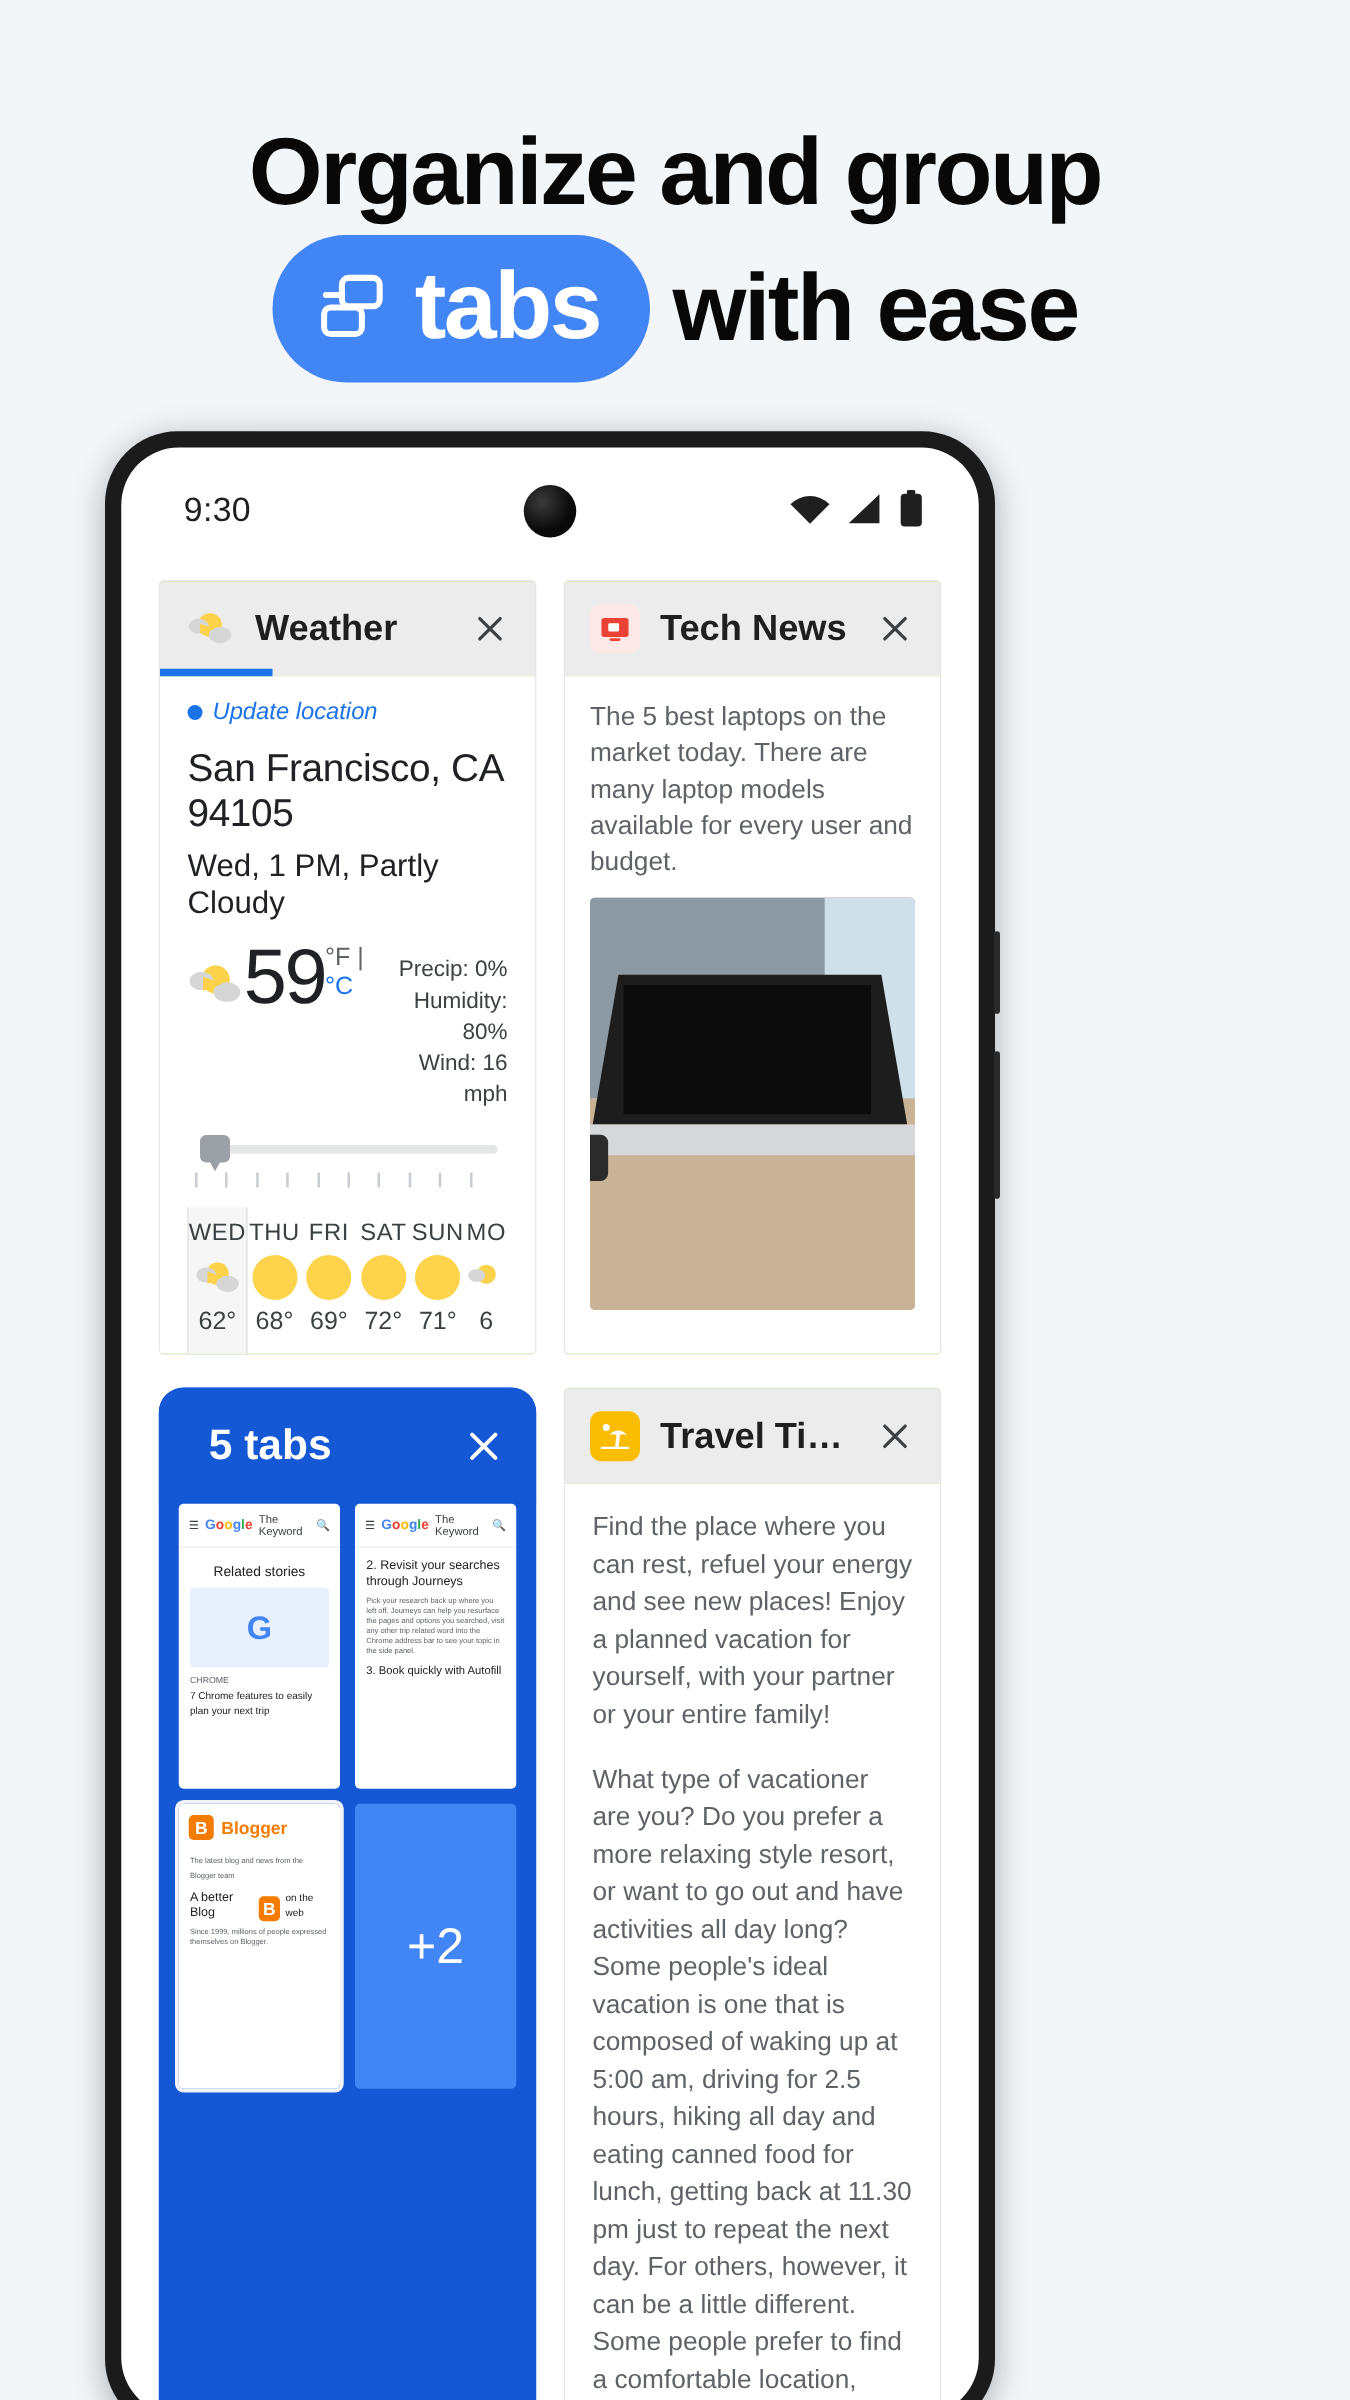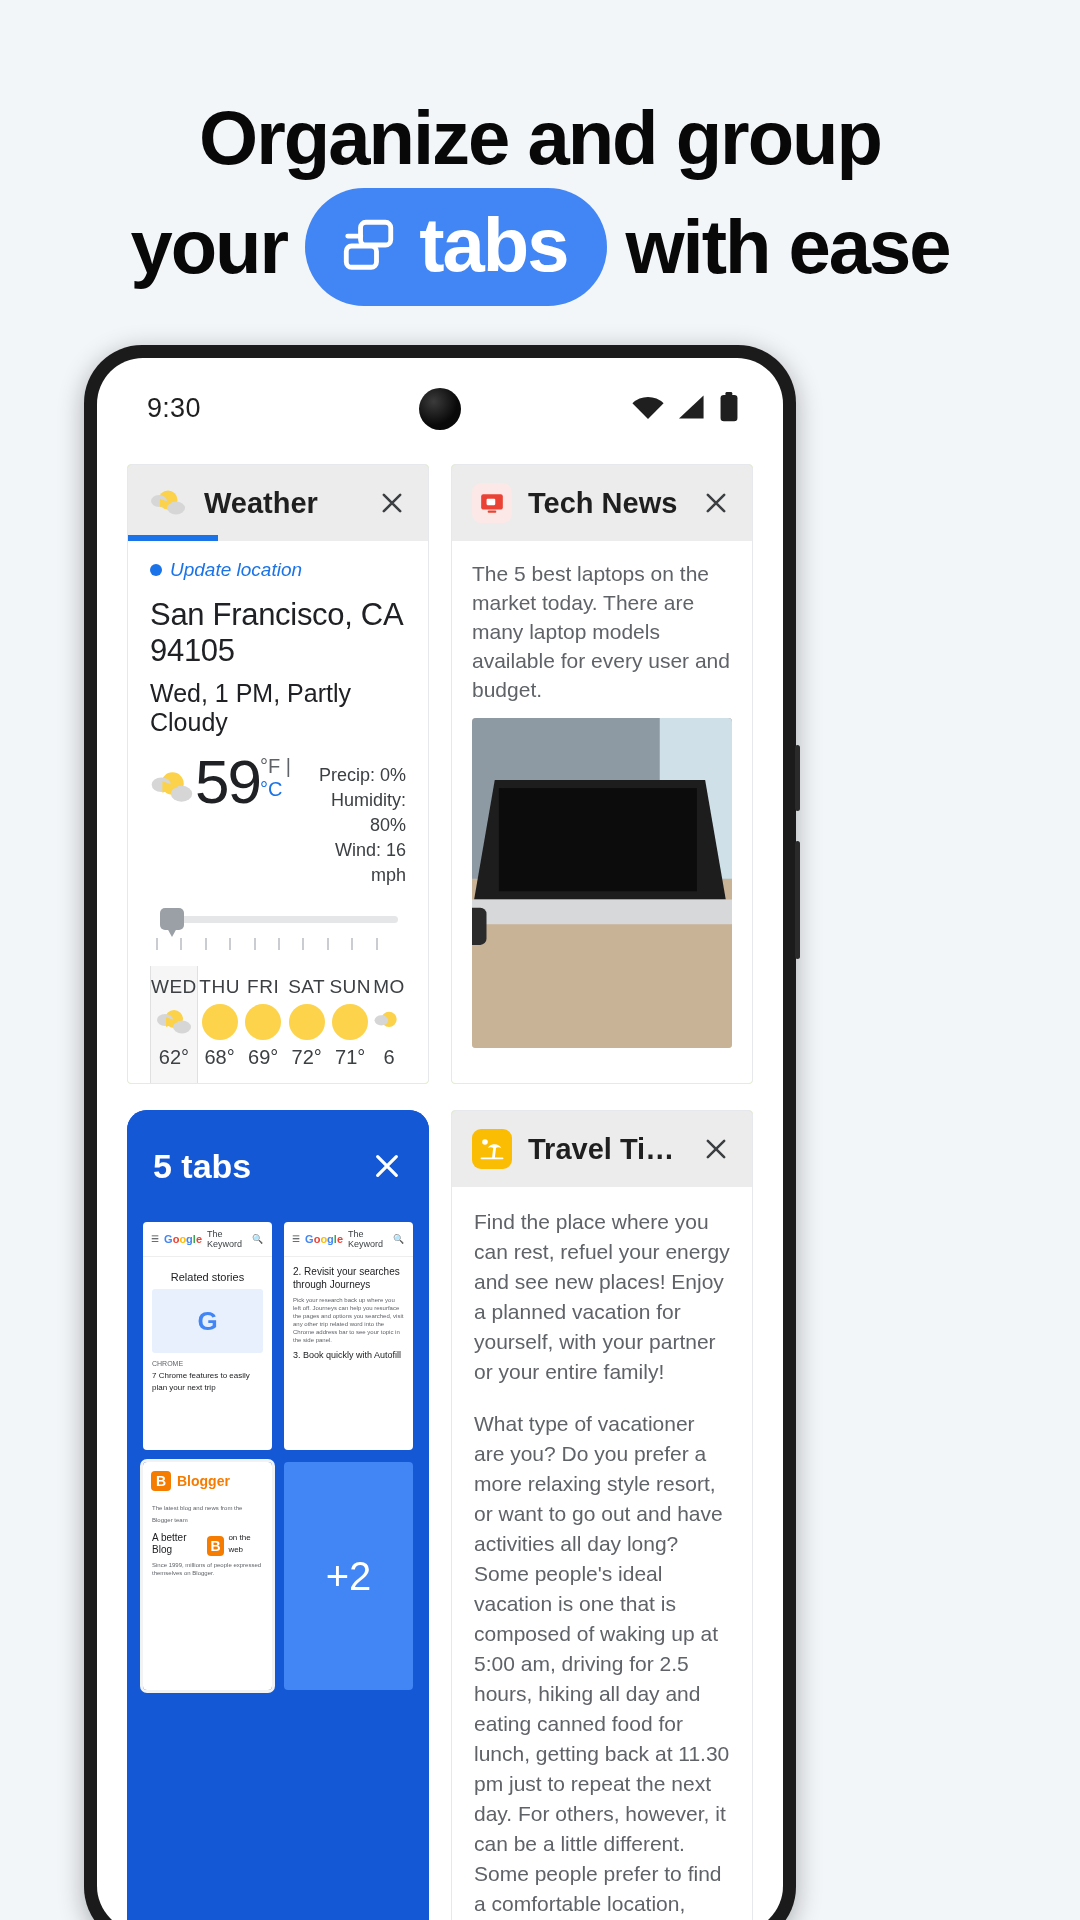--- a/index.html
+++ b/index.html
@@ -122,21 +122,21 @@
   .sun { width:36px;height:36px;border-radius:50%;background:#fcd34a; display:block;}
   .day .dt { font-size:20px; color:#3c4043; }
 
   
   .news-txt { font-size:21px; color:#5f6368; line-height:29px; padding:18px 20px 10px 20px;}
   .news-img { margin:4px 20px 18px 20px; height:330px; border-radius:4px; overflow:hidden; position:relative;
     background:linear-gradient(#cfc3b4,#b8a894); }
 
   
   .group-card { background:#1558d6; border-radius:20px; overflow:hidden; border:none; }
-  .group-head { height:112px; display:flex; align-items:center; padding:0 20px 0 26px; background:#1558d6; }
+  .group-head { height:93px; display:flex; align-items:center; padding:0 20px 0 40px; background:#1558d6; }
   .group-title { font-size:34px; font-weight:bold; color:#fff; flex:1; }
   .group-grid { display:grid; grid-template-columns:1fr 1fr; gap:12px; padding:0 16px 16px 16px; }
   .mini { background:#fff; border-radius:4px; height:228px; overflow:hidden; font-size:9px; color:#3c4043; }
   .mini.sel { outline:3px solid #f1f3f4; }
   .mini-bar { display:flex; align-items:center; gap:5px; padding:7px 8px; border-bottom:1px solid #eee; }
   .gsmall { font-size:11px; font-weight:bold; }
   .gsmall b:nth-child(1){color:#4285f4}.gsmall b:nth-child(2){color:#ea4335}
   .gsmall b:nth-child(3){color:#fbbc05}.gsmall b:nth-child(4){color:#4285f4}
   .gsmall b:nth-child(5){color:#34a853}.gsmall b:nth-child(6){color:#ea4335}
   .mini-body { padding:8px 9px; line-height:12px; }
@@ -148,21 +148,20 @@
   
   .travel-txt { font-size:21px; color:#5f6368; line-height:30px; padding:20px 22px; }
   .travel-txt p + p { margin-top:22px; }
 </style>
 </head>
 <body>
 
 <div class="headline">
   <div class="hl-line">Organize and group</div>
   <div class="hl-line hl-line2">
-    <span>your</span>
     <span class="pill">
       <svg width="60" height="58" viewBox="0 0 24 24" fill="none">
         <rect x="8.5" y="2.6" width="12.5" height="9.4" rx="2.2" stroke="#fff" stroke-width="2"></rect>
         <rect x="2.6" y="12.4" width="12.5" height="8.8" rx="2.2" stroke="#fff" stroke-width="2"></rect>
         <path d="M8.6 8.3H3.2" stroke="#fff" stroke-width="2" stroke-linecap="round"></path>
       </svg>
       <span>tabs</span>
     </span>
     <span>with ease</span>
   </div>

